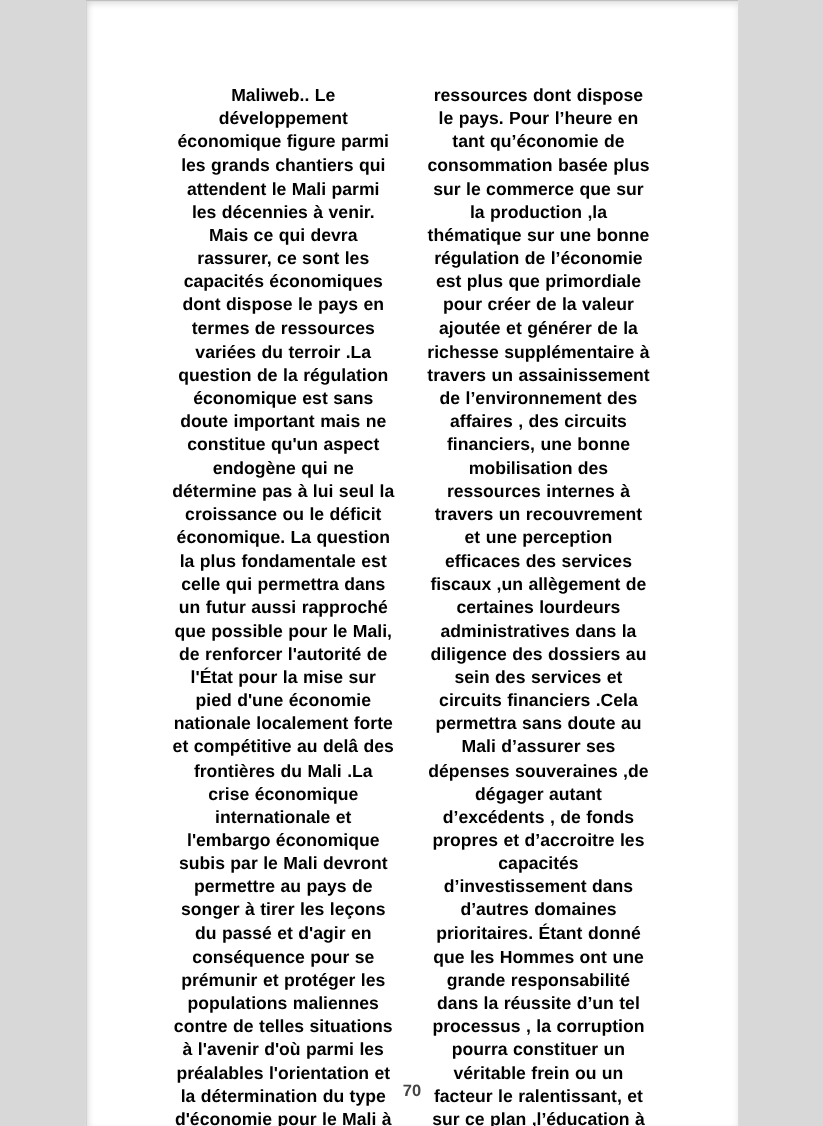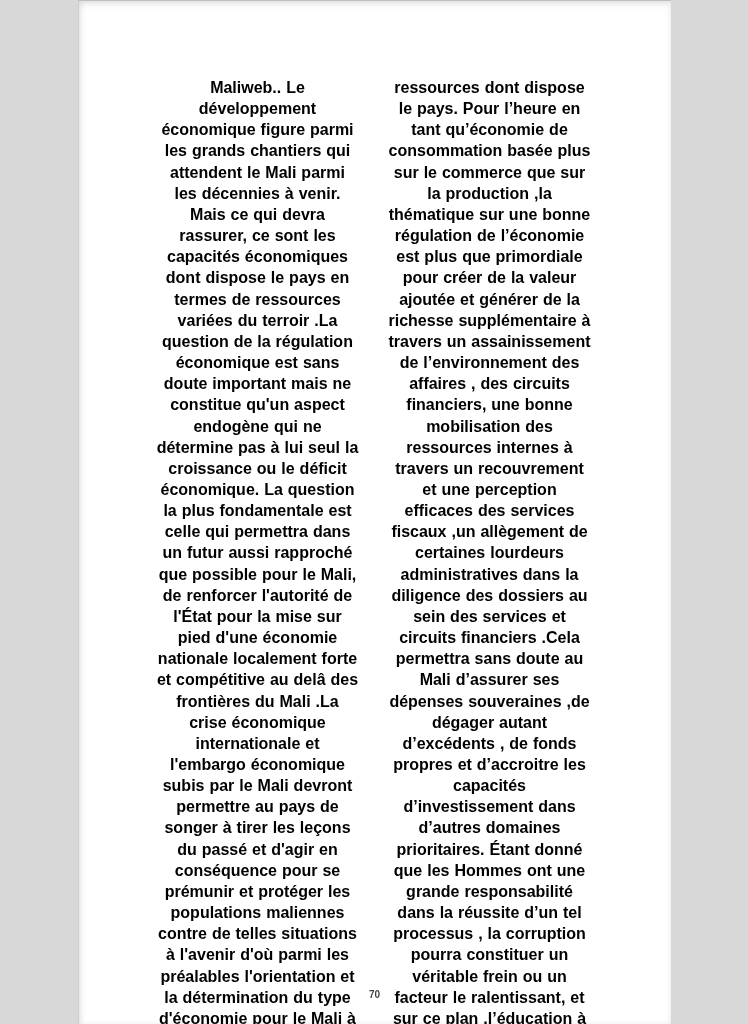--- a/index.html
+++ b/index.html
@@ -34,21 +34,21 @@
     color: #000000;
     text-align: center;
     word-spacing: 0.5px;
   }
   .page-number {
     position: absolute;
     bottom: 24px;
     left: 0;
     right: 0;
     text-align: center;
-    font-size: 10px;
+    font-size: 15px;
     font-weight: bold;
     color: #444444;
   }
 </style>
 </head>
 <body>
 
 <div class="page">
   <div class="columns">
     <div class="col">Maliweb.. Le développement économique figure parmi les grands chantiers qui attendent le Mali parmi les décennies à venir. Mais ce qui devra rassurer, ce sont les capacités économiques dont dispose le pays en termes de ressources variées du terroir .La question de la régulation économique est sans doute important mais ne constitue qu'un aspect endogène qui ne détermine pas à lui seul la croissance ou le déficit économique. La question la plus fondamentale est celle qui permettra dans un futur aussi rapproché que possible pour le Mali, de renforcer l'autorité de l'État pour la mise sur pied d'une économie nationale localement forte et compétitive au delâ des frontières du Mali .La crise économique internationale et l'embargo économique subis par le Mali devront permettre au pays de songer à tirer les leçons du passé et d'agir en conséquence pour se prémunir et protéger les populations maliennes contre de telles situations à l'avenir d'où parmi les préalables l'orientation et la détermination du type d'économie pour le Mali à long terme .Il s'agit d'une démarche qui permettra au Mali et à l'État Mali d'avoir plus de visibilité et d'efficacité dans le développement économique à travers une utilisation rationnelle des</div>

